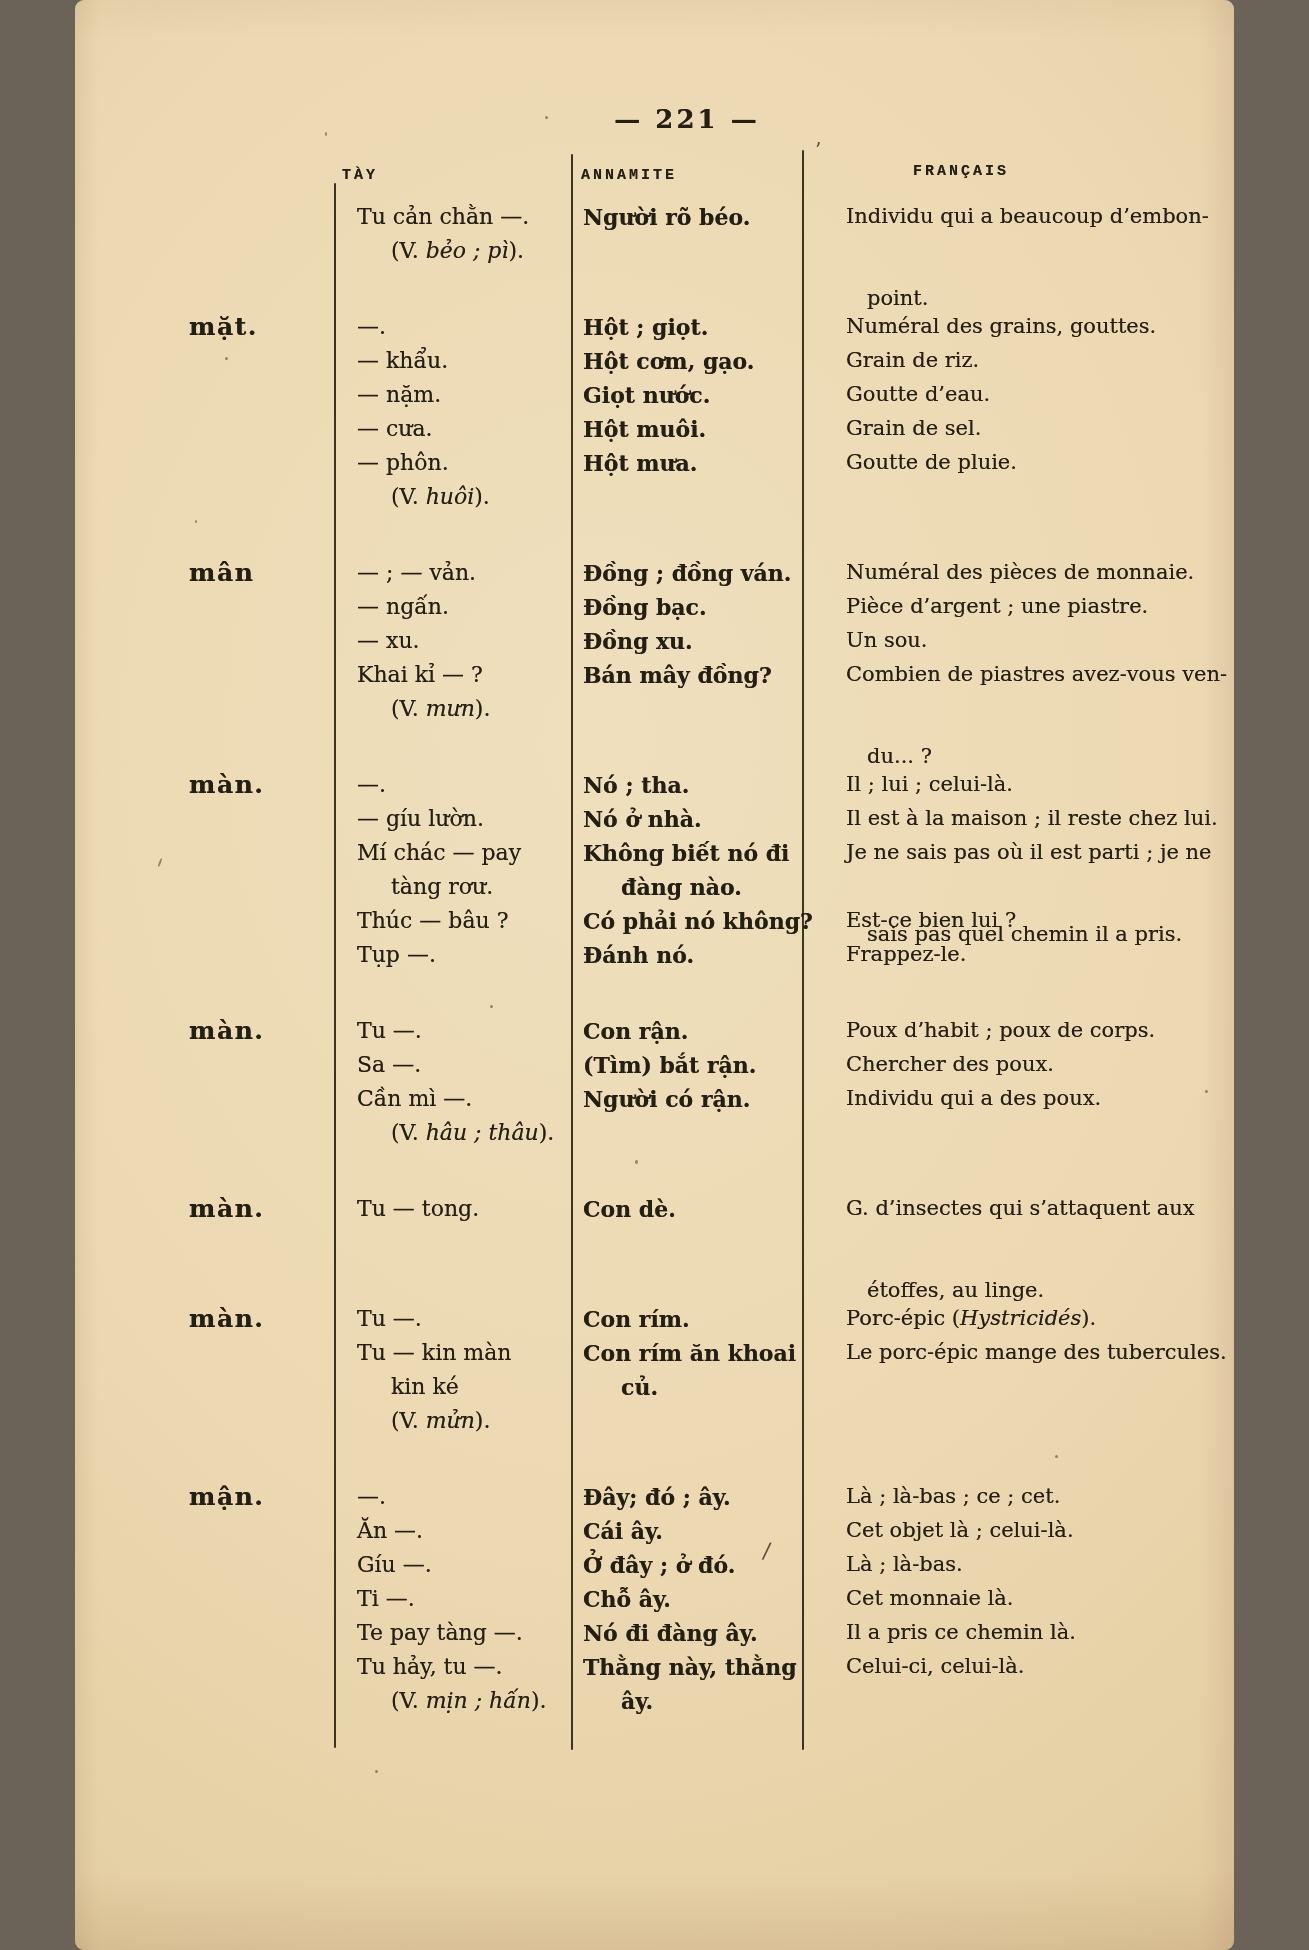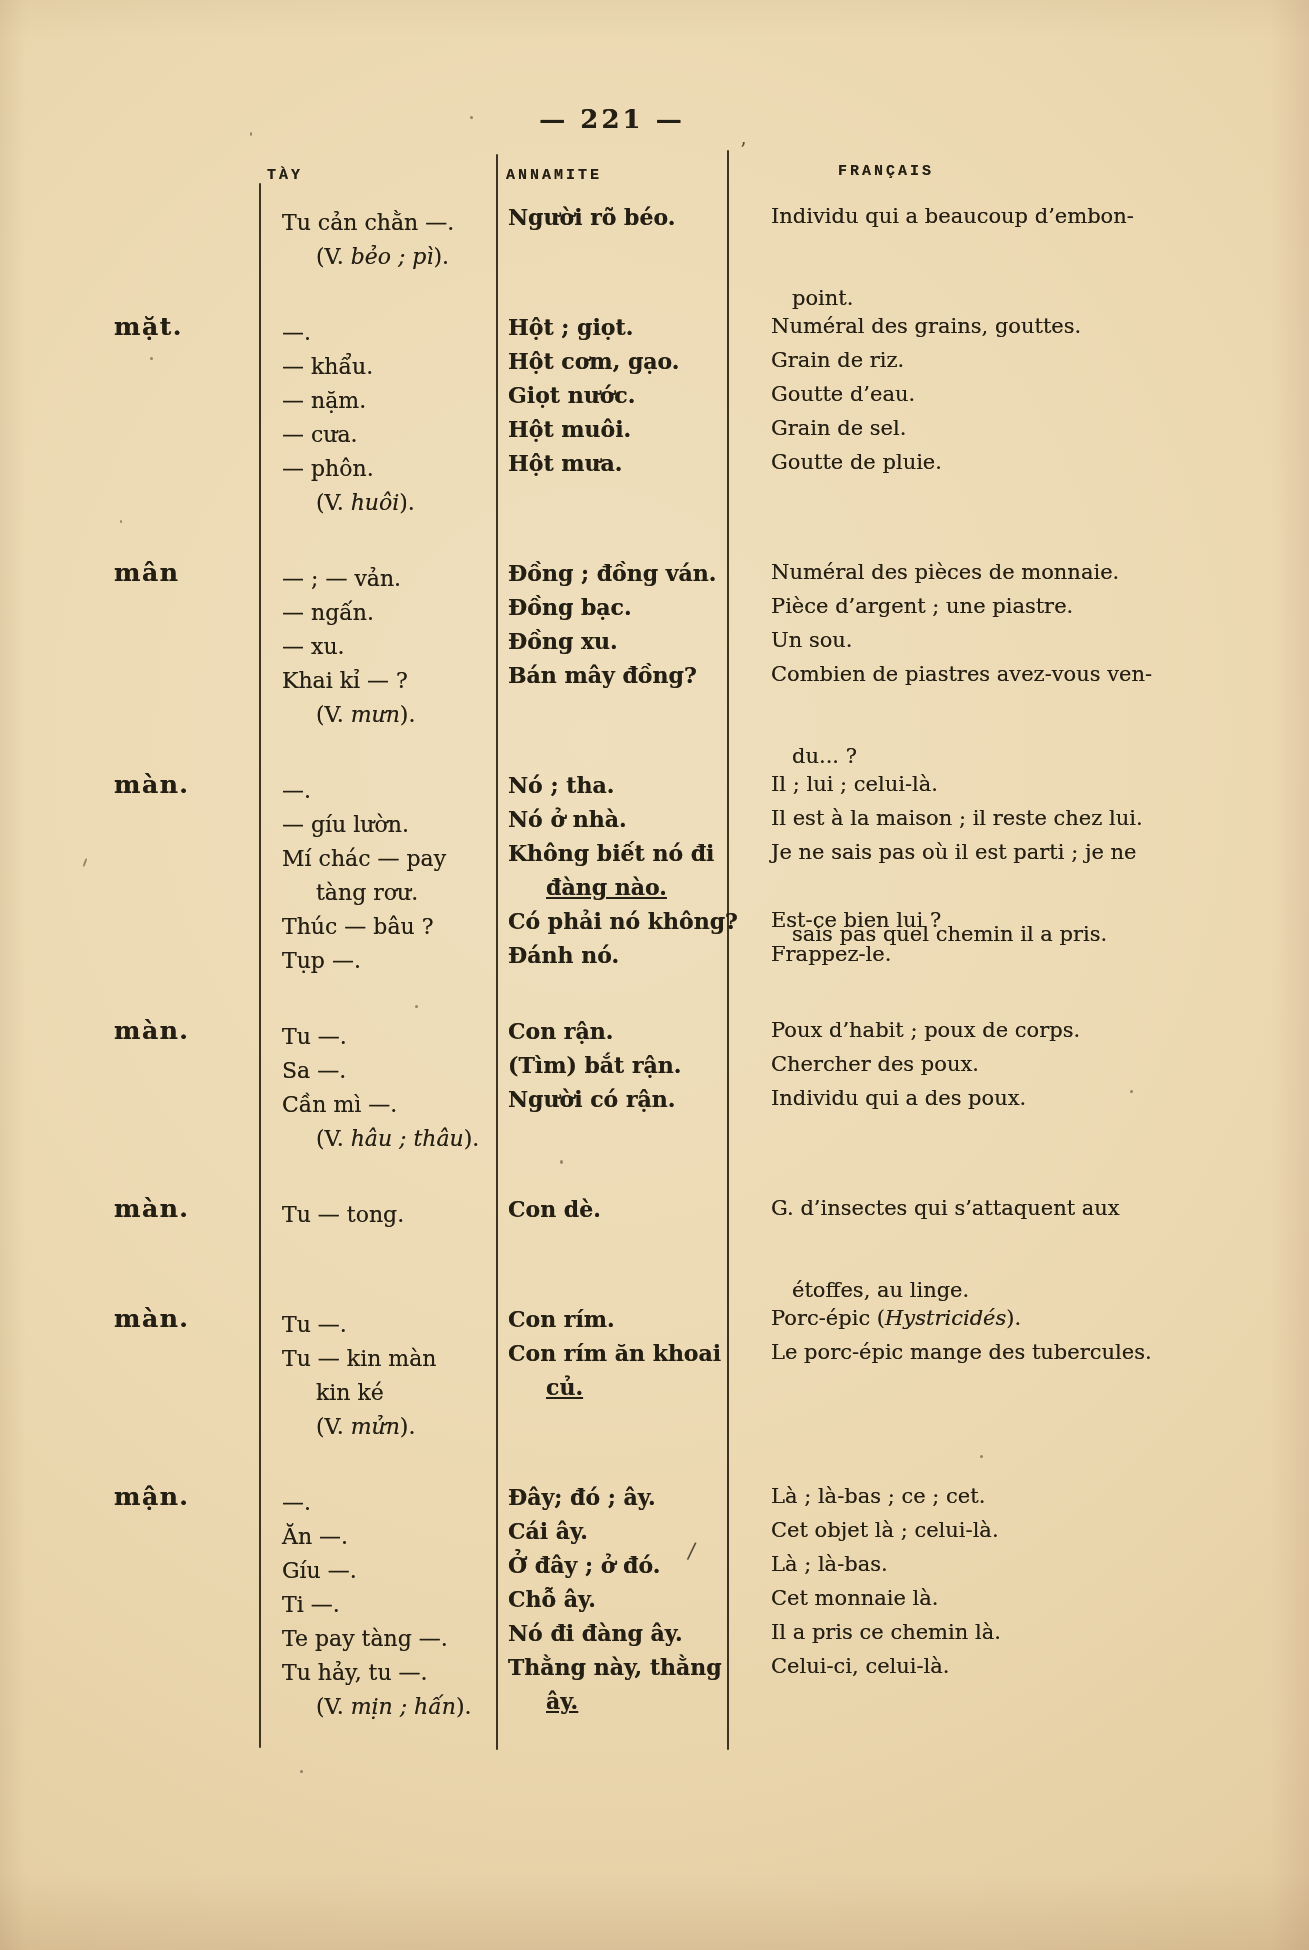--- a/index.html
+++ b/index.html
@@ -1,24 +1,25 @@
 <!DOCTYPE html>
 <html><head>
 <meta charset="utf-8">
 <style>
   html,body{margin:0;padding:0;background:#6b6258;}
   .page{
     position:relative;
-    width:1309px;height:1950px;
+    width:1159px;height:1950px;
     margin:0 auto;
     overflow:hidden;
     font-family:"DejaVu Serif","Liberation Serif",serif;
     color:#241f14;
     background:
       radial-gradient(ellipse 120% 90% at 45% 38%, #efdfbd 0%, #ecd9b2 45%, #e6d0a5 72%, #dcc494 92%, #d2b887 100%);
+    border-radius: 9px;
   }
   
   .page::before{
     content:"";position:absolute;inset:0;pointer-events:none;
     background:
       linear-gradient(to right, rgba(120,90,55,0.10) 0%, rgba(120,90,55,0) 2%, rgba(120,90,55,0) 97%, rgba(160,100,90,0.14) 100%),
       linear-gradient(to bottom, rgba(120,90,55,0.06) 0%, rgba(120,90,55,0) 2%, rgba(120,90,55,0) 96%, rgba(150,105,70,0.16) 100%);
   }
   .pageno{
     position:absolute;top:104px;left:512px;width:200px;
@@ -45,25 +46,25 @@
     position:absolute;left:114px;top:2px;
     font-size:25px;font-weight:bold;letter-spacing:1.5px;
     text-shadow:0 0 0.6px rgba(30,22,10,0.8);
     white-space:nowrap;
   }
   .row{position:relative;height:34px;}
   .cell{
     position:absolute;top:4px;white-space:nowrap;
     text-shadow:0 0 0.4px rgba(40,30,15,0.65);
   }
-  .t{left:282px;font-size:22px;margin-top:6px;}
+  .t{left:282px;font-size:22px;}
   .a{left:508px;font-size:22px;font-weight:bold;}
   .f{left:771px;font-size:21px;}
   .t.in1{left:316px;}
-  .a.in1{left:546px;text-decoration:underline;}
+  .a.in1{left:546px;}
   .f.in2{left:792px;margin-top:48px;}
   .it{font-style:italic;}
   .stray{position:absolute;font-size:18px;opacity:0.75;}
   .mark-tick{left:740px;top:138px;font-size:20px;}
   .mark-check{left:688px;top:1538px;font-size:22px;transform:rotate(8deg);}
   .speck{position:absolute;background:#4a3b26;border-radius:50%;opacity:0.55;}
 </style>
 </head>
 <body>
 

